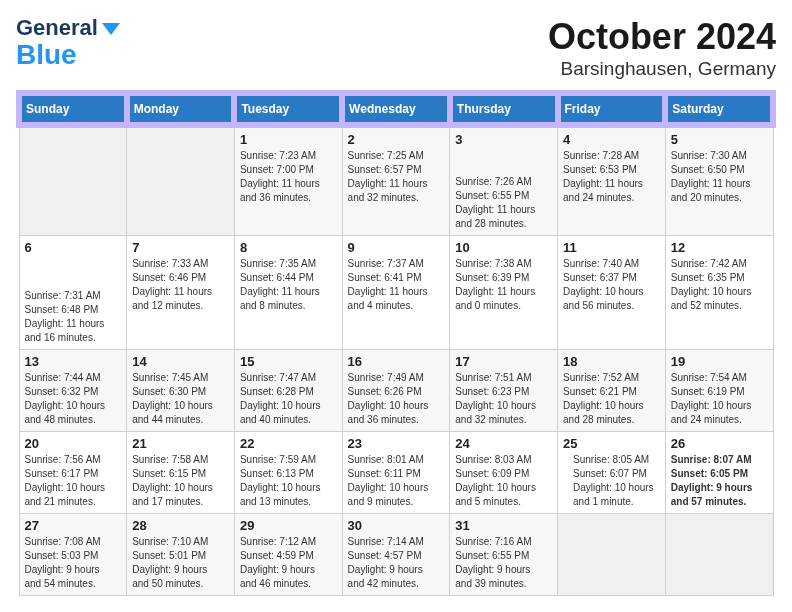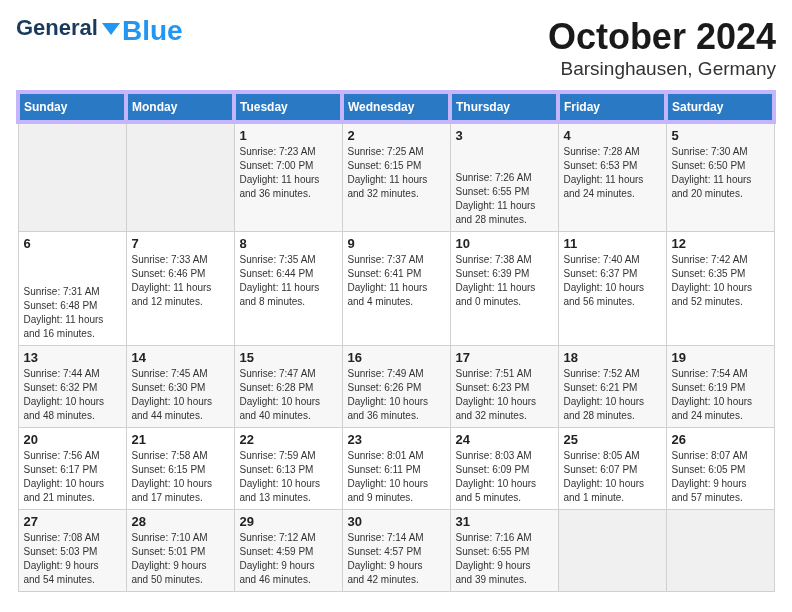--- a/index.html
+++ b/index.html
@@ -11,21 +11,21 @@
       padding: 16px;
     }
     .header {
       display: flex;
       justify-content: space-between;
       align-items: flex-start;
       margin-bottom: 10px;
     }
     .logo {
       display: flex;
-      flex-direction: row;
+      flex-direction: column;
       align-items: flex-start;
     }
     .logo-text {
       font-size: 22px;
       font-weight: bold;
       color: #1a3a5c;
       line-height: 1.1;
     }
     .title-block {
       text-align: right;
@@ -43,21 +43,21 @@
       width: 100%;
       border-collapse: collapse;
     }
     thead tr th {
       background-color: #2979c4;
       color: #fff;
       font-size: 12px;
       font-weight: bold;
       padding: 6px 4px;
       text-align: left;
-      border: 4px solid #c4b5fd;
+      border: 6px solid #c4b5fd;
     }
     tbody tr td {
       border: 1px solid #d0d0d0;
       vertical-align: top;
       padding: 4px 5px;
       font-size: 10.5px;
       color: #222;
       background: #fff;
       min-height: 80px;
       width: 14.28%;
@@ -123,21 +123,21 @@
         <td>
           <span class="day-num">1</span>
           <div class="day-info" style="white-space: pre-line;">Sunrise: 7:23 AM
 Sunset: 7:00 PM
 Daylight: 11 hours
 and 36 minutes.</div>
         </td>
         <td>
           <span class="day-num">2</span>
           <div class="day-info" style="white-space: pre-line;">Sunrise: 7:25 AM
-Sunset: 6:15 PM
+Sunset: 6:57 PM
 Daylight: 11 hours
 and 32 minutes.</div>
         </td>
         <td>
           <span class="day-num">3</span>
           <div class="day-info" style="white-space: pre-line; margin-top: 28px;">Sunrise: 7:26 AM
 Sunset: 6:55 PM
 Daylight: 11 hours
 and 28 minutes.</div>
         </td>
@@ -289,28 +289,28 @@
         </td>
         <td>
           <span class="day-num">24</span>
           <div class="day-info" style="white-space: pre-line;">Sunrise: 8:03 AM
 Sunset: 6:09 PM
 Daylight: 10 hours
 and 5 minutes.</div>
         </td>
         <td>
           <span class="day-num">25</span>
-          <div class="day-info" style="white-space: pre-line;">Sunrise: 8:05 AM
+          <div class="day-info" style="white-space: pre-line; margin-left: 10px;">Sunrise: 8:05 AM
 Sunset: 6:07 PM
 Daylight: 10 hours
 and 1 minute.</div>
         </td>
         <td>
           <span class="day-num">26</span>
-          <div class="day-info" style="white-space: pre-line;">Sunrise: 8:07 AM
+          <div class="day-info" style="white-space: pre-line; font-weight: bold;">Sunrise: 8:07 AM
 Sunset: 6:05 PM
 Daylight: 9 hours
 and 57 minutes.</div>
         </td>
       </tr>
       <tr>
         <td>
           <span class="day-num">27</span>
           <div class="day-info" style="white-space: pre-line;">Sunrise: 7:08 AM
 Sunset: 5:03 PM

